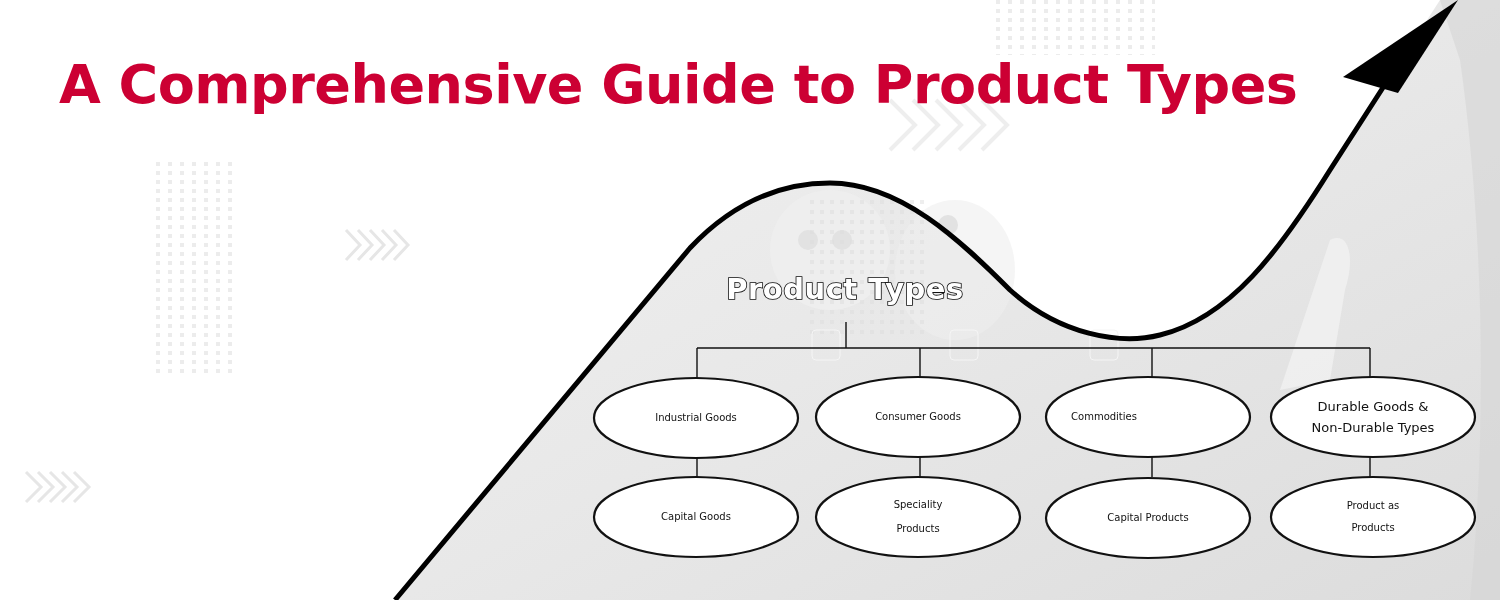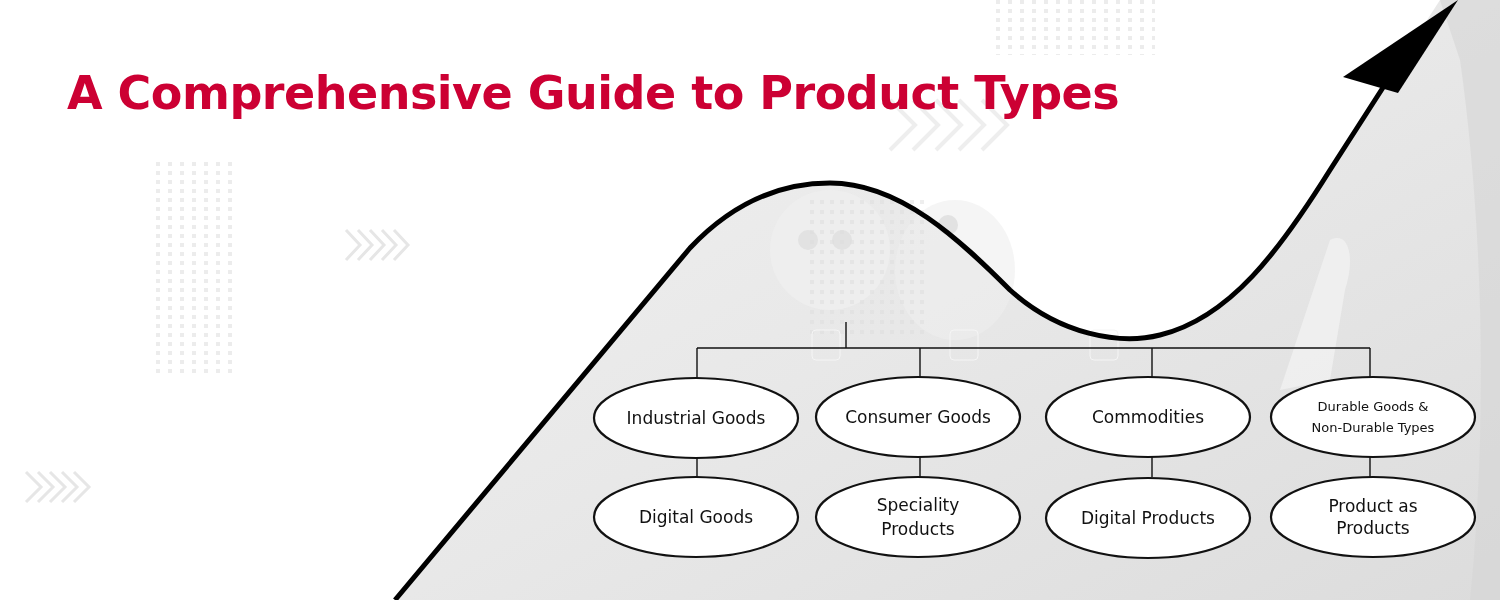--- a/index.html
+++ b/index.html
@@ -1,26 +1,26 @@
 <!DOCTYPE html>
 <html><head>
   <meta charset="utf-8">
   <style>
     html, body { margin: 0; padding: 0; }
     body { width: 1500px; height: 600px; overflow: hidden; background: #ffffff; position: relative; font-family: "Liberation Sans", sans-serif; }
     .canvas { position: absolute; left: 0; top: 0; width: 1500px; height: 600px; }
     .title {
-      position: absolute; left: 55px; top: 46px; margin: 12px;
+      position: absolute; left: 55px; top: 46px; margin: 4px;
       font-family: "DejaVu Sans", sans-serif; font-weight: bold;
-      font-size: 46px; letter-spacing: -0.5px; line-height: 70px; white-space: nowrap;
+      font-size: 54px; letter-spacing: -0.5px; line-height: 70px; white-space: nowrap;
     }
     .deco { position: absolute; }
     .node-label {
       position: absolute; display: flex; align-items: center; justify-content: center;
-      text-align: center; color: #111; font-family: "DejaVu Sans", sans-serif; font-size: 17px; line-height: 22px;
+      text-align: center; color: #111; font-family: "DejaVu Sans", sans-serif; font-size: 10px; line-height: 22px;
     }
     .node-label.small { font-size: 13px; line-height: 21px; align-items: center; }
     .diagram-title {
       position: absolute; left: 700px; top: 272px; width: 290px; text-align: center;
       font-family: "DejaVu Sans", sans-serif; font-weight: bold; font-size: 29px; color: #ffffff;
       -webkit-text-stroke: 1.6px #111; paint-order: stroke fill; letter-spacing: 0.5px;
       text-shadow: 0 0 1px #111;
     }
   </style>
 </head>
@@ -106,42 +106,43 @@
       <ellipse cx="1373" cy="417" rx="102" ry="40"></ellipse>
       <ellipse cx="696" cy="517" rx="102" ry="40"></ellipse>
       <ellipse cx="918" cy="517" rx="102" ry="40"></ellipse>
       <ellipse cx="1148" cy="518" rx="102" ry="40"></ellipse>
       <ellipse cx="1373" cy="517" rx="102" ry="40"></ellipse>
     </g>
   </svg>
 
   <h1 class="title" style="color:#cc0033;">A Comprehensive Guide to Product Types</h1>
 
+  <div class="diagram-title">Product Types</div>
 
   <div class="node-label" style="left:594px;top:378px;width:204px;height:80px;">
     <span>Industrial Goods</span>
   </div>
   <div class="node-label" style="left:816px;top:377px;width:204px;height:80px;align-items:center;">
     <span>Consumer Goods</span>
   </div>
-  <div class="node-label" style="left:1046px;top:377px;width:204px;height:80px;align-items:center;">
+  <div class="node-label" style="left:1002px;top:377px;width:204px;height:80px;align-items:center;">
     <span>Commodities</span>
   </div>
   <div class="node-label small" style="left:1271px;top:377px;width:204px;height:80px;flex-direction:column;">
     <span>Durable Goods &amp;</span>
     <span>Non-Durable Types</span>
   </div>
 
   <div class="node-label" style="left:594px;top:477px;width:204px;height:80px;">
-    <span>Digital Goods</span>
+    <span>Capital Goods</span>
   </div>
   <div class="node-label" style="left:816px;top:477px;width:204px;height:80px;flex-direction:column;line-height:24px;">
     <span>Speciality</span>
     <span>Products</span>
   </div>
   <div class="node-label" style="left:1046px;top:478px;width:204px;height:80px;">
-    <span>Digital Products</span>
+    <span>Capital Products</span>
   </div>
   <div class="node-label" style="left:1271px;top:477px;width:204px;height:80px;flex-direction:column;">
     <span>Product as</span>
     <span>Products</span>
   </div>
 </div>
 
 </body></html>

